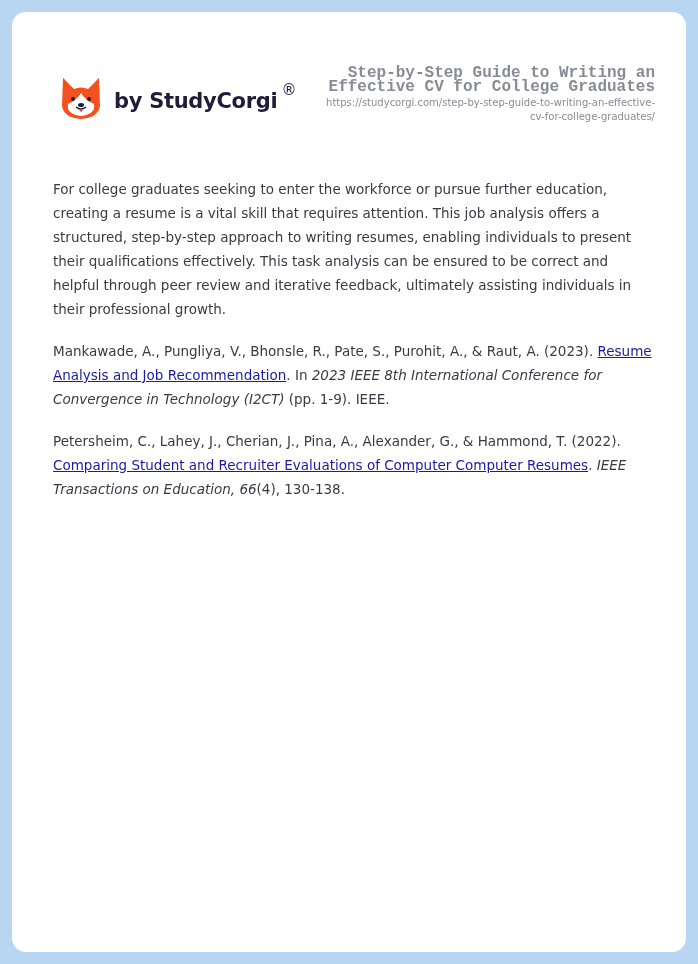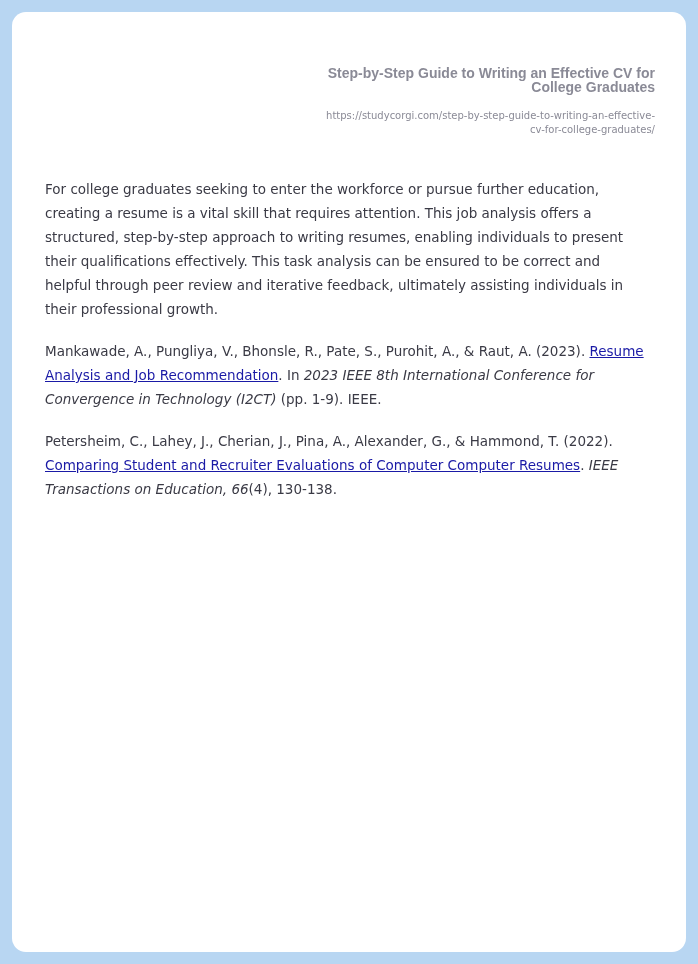--- a/index.html
+++ b/index.html
@@ -61,36 +61,36 @@
       margin-left: 4px;
     }
     .meta {
       position: absolute;
       right: 31px;
       top: 54px;
       width: 330px;
       text-align: right;
     }
     .meta-title {
-      font-family: Liberation Sans, sans-serif;
+      font-family: Liberation Mono, monospace;
       font-weight: bold;
-      font-size: 14px;
+      font-size: 16px;
       line-height: 14px;
       color: #8a8a96;
     }
     .meta-url {
       font-family: "DejaVu Sans", sans-serif;
       font-size: 10px;
       line-height: 13.5px;
       color: #8a8a96;
-      margin-top: 15px;
+      margin-top: 2px;
     }
     .content {
       position: absolute;
-      left: 33px;
+      left: 41px;
       top: 165px;
       width: 600px;
       font-family: "DejaVu Sans", sans-serif;
       font-size: 13.5px;
       line-height: 24px;
       color: #3a3a45;
     }
     .content p {
       margin: 0;
     }
@@ -114,20 +114,44 @@
     }
     .ref i {
       font-style: italic;
     }
   </style>
 </head>
 <body>
 
 <div class="card">
   <div class="header">
+    <div class="logo">
+      <svg class="logo-icon" viewBox="0 0 42 44">
+
+        <path d="M3 2 L13 14 L6 22 Z" fill="#f4511e"></path>
+        <path d="M39 2 L29 14 L36 22 Z" fill="#f4511e"></path>
+
+        <path d="M3 2 L14 13 Q21 10 28 13 L39 2 L40 30 Q38 42 21 43 Q4 42 2 30 Z" fill="#f4511e"></path>
+
+        <path d="M6 8 L11 14 L7 18 Z" fill="#ffffff" opacity="0.0"></path>
+
+        <path d="M21 17 Q25 24 34 28 Q36 38 21 40 Q6 38 8 28 Q17 24 21 17 Z" fill="#ffffff"></path>
+
+        <circle cx="13" cy="23" r="2" fill="#1e1d3a"></circle>
+        <circle cx="29" cy="23" r="2" fill="#1e1d3a"></circle>
+
+        <ellipse cx="21" cy="29" rx="3" ry="2" fill="#1e1d3a"></ellipse>
+
+        <path d="M16 31 Q21 35 26 31" stroke="#1e1d3a" stroke-width="1.4" fill="none"></path>
+
+        <path d="M19 33 Q21 39 23 33 Z" fill="#e53950"></path>
+      </svg>
+      <span class="logo-text">by StudyCorgi</span>
+      <span class="logo-reg">®</span>
+    </div>
 
     <div class="meta">
       <div class="meta-title">Step-by-Step Guide to Writing an Effective CV for College Graduates</div>
       <div class="meta-url">https://studycorgi.com/step-by-step-guide-to-writing-an-effective-cv-for-college-graduates/</div>
     </div>
   </div>
 
   <div class="content">
     <p class="intro">For college graduates seeking to enter the workforce or pursue further education, creating a resume is a vital skill that requires attention. This job analysis offers a structured, step-by-step approach to writing resumes, enabling individuals to present their qualifications effectively. This task analysis can be ensured to be correct and helpful through peer review and iterative feedback, ultimately assisting individuals in their professional growth.</p>
 

